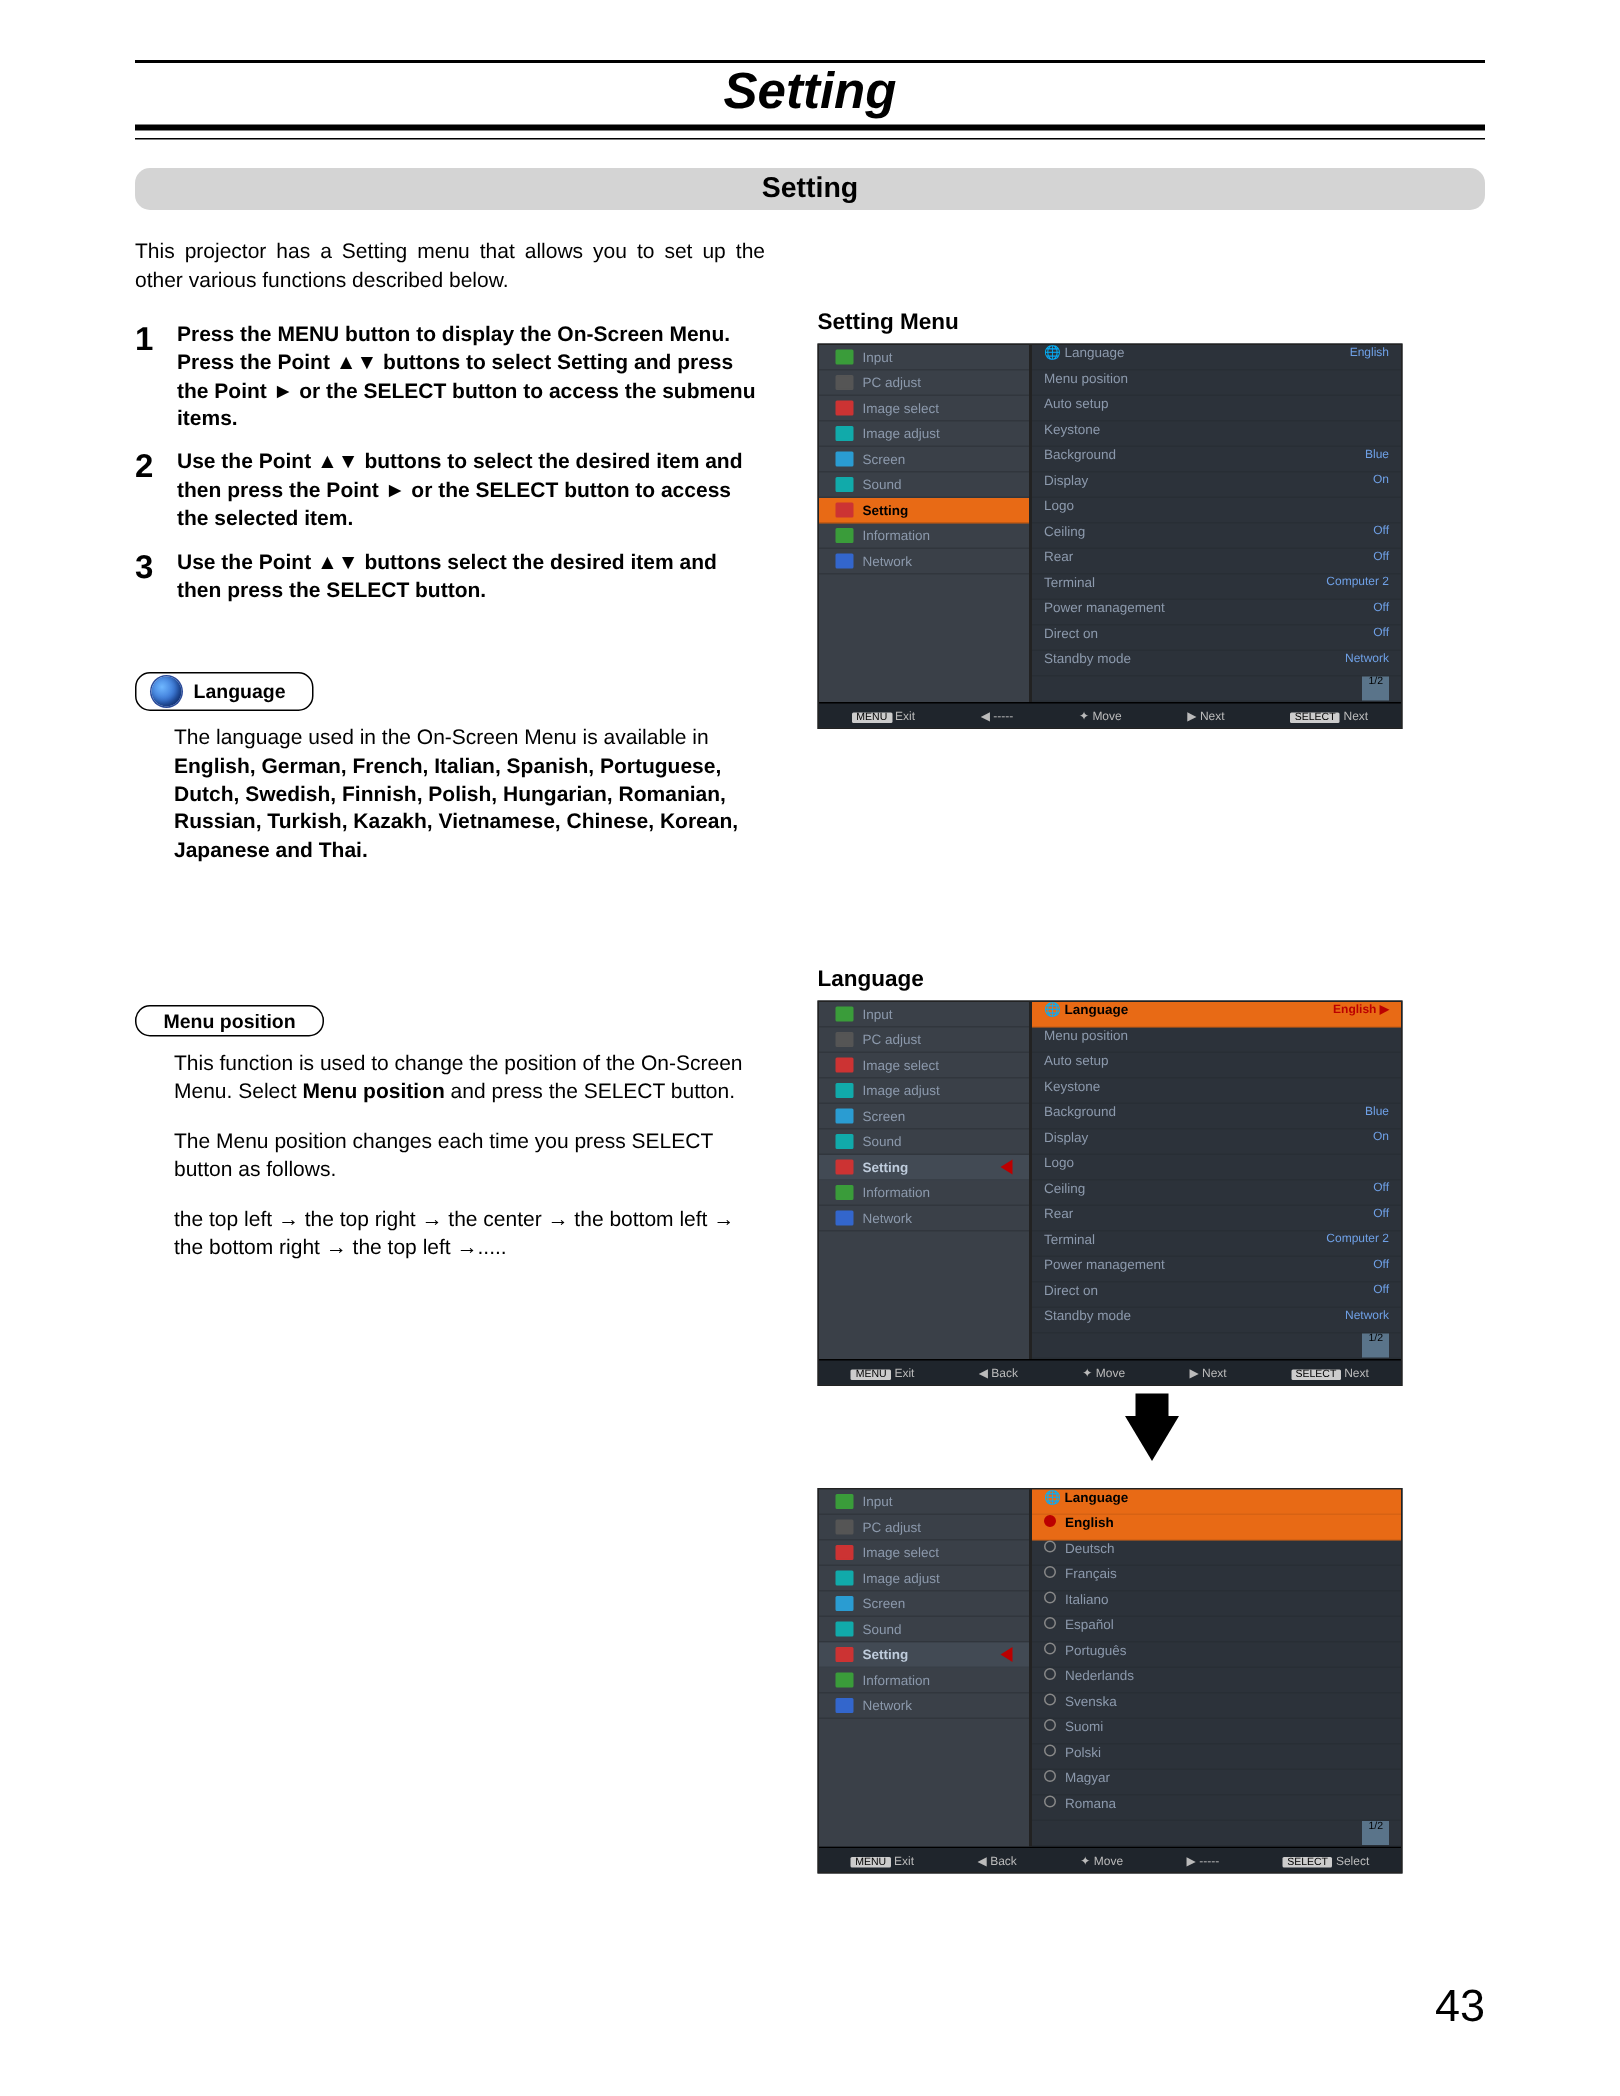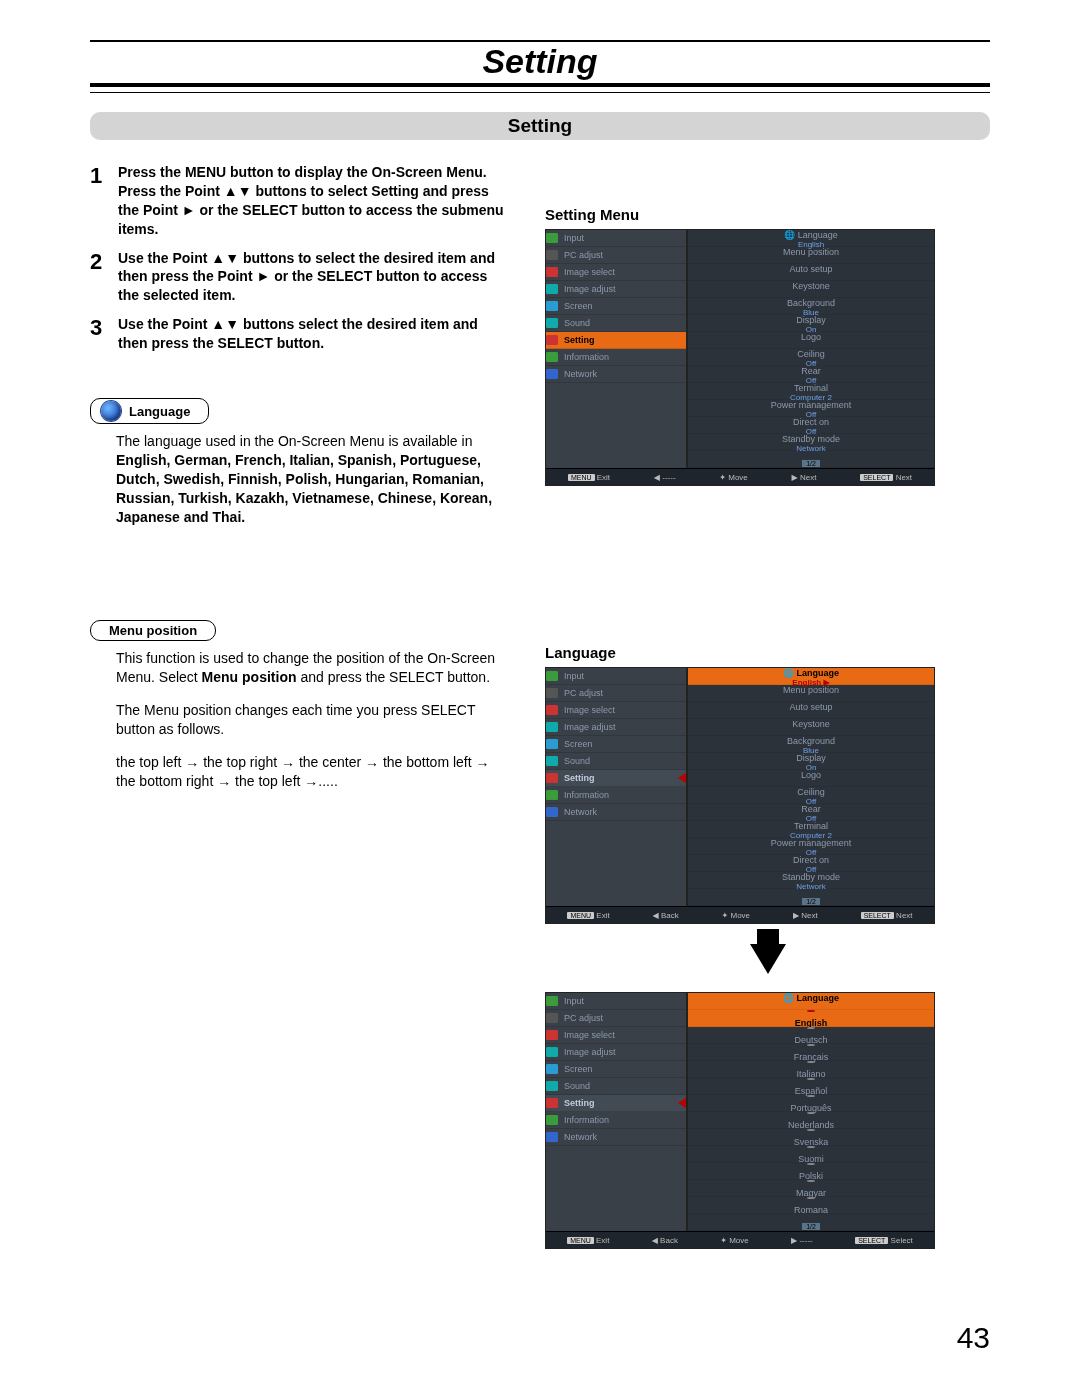--- a/index.html
+++ b/index.html
@@ -65,32 +65,32 @@
     background: radial-gradient(circle at 35% 35%, #6fb7ff 0%, #1a4fbb 80%);
     box-shadow: inset -2px -2px 4px rgba(0,0,0,.4), 0 0 0 1px #2a4a9a;
   }
   .para { font-size: 14px; line-height: 1.35; margin-bottom: 14px; margin-left: 26px; }
   .right-title { font-size: 15px; font-weight: bold; margin-bottom: 6px; margin-top: 48px; }
 
   
   .osd { width: 390px; border:1px solid #222; font-size:9px; color:#8c99ac; background:#2c323a; margin-bottom:20px;}
   .osd .body{display:flex;}
   .osd .side{width:140px; background:#3a4048; }
-  .osd .side .row{display:flex;align-items:center;height:17px;padding:0 0;border-bottom:1px solid rgba(0,0,0,.15);gap:6px;}
+  .osd .side .row{display:flex;align-items:center;height:17px;padding:0 11px;border-bottom:1px solid rgba(0,0,0,.15);gap:6px;}
   .osd .side .row.sel{background:#e86a15;color:#000;font-weight:bold;}
   .osd .side .row.sel2{background:#424a54;color:#bfccdc;font-weight:bold;}
   .osd .side .ic{display:inline-block;width:12px;height:10px;border:1px solid #6c7a8a;border-radius:1px;}
   .osd .side .ic.red{background:#c33;border-color:#c33;}
   .osd .side .ic.grn{background:#3a9c3a;border-color:#3a9c3a;}
   .osd .side .ic.cyn{background:#2a9cd2;border-color:#2a9cd2;}
   .osd .side .ic.gry{background:#555;border-color:#555;}
   .osd .side .ic.tl{background:#1aa;border-color:#1aa;}
   .osd .side .ic.bl{background:#36c;border-color:#36c;}
   .osd .main{flex:1;background:#2c323a;border-left:2px solid #222;}
-  .osd .main .mrow{display:flex;justify-content:space-between;align-items:center;height:17px;padding:0 8px;border-bottom:1px solid rgba(0,0,0,.07);flex-direction:column;}
+  .osd .main .mrow{display:flex;justify-content:space-between;height:17px;padding:0 8px;border-bottom:1px solid rgba(0,0,0,.07);}
   .osd .main .mrow.sel{background:#e86a15;color:#000;font-weight:bold;}
   .osd .main .mrow .val{color:#6fa0e6;font-size:8px;}
   .osd .main .mrow.sel .val{color:#b00;}
   .osd .bar{height:17px;background:#1f252c;color:#bbb;display:flex;justify-content:space-around;align-items:center;font-size:8px;border-top:1px solid #000;}
   .osd .bar .btn{background:#ccc;color:#000;padding:0 3px;border-radius:1px;font-size:7px;}
   .pagebadge{background:#5a748a;color:#000;font-size:7px;padding:0 4px;border-radius:0;}
 
   
   .osd .main.langlist .mrow{justify-content:flex-start;gap:6px;}
   .osd .main.langlist .radio{width:8px;height:8px;border:1px solid #888;border-radius:50%;}
@@ -109,20 +109,21 @@
 </head>
 <body>
 
 <h1 class="page-title">Setting</h1>
 
 <div class="section-title-bar">Setting</div>
 
 <div class="columns">
 
   <div class="left-col">
+    <p class="intro">This projector has a Setting menu that allows you to set up the other various functions described below.</p>
 
     <table class="steps">
       <tbody>
           <tr>
         <td class="step-num">1</td>
         <td class="step-text">Press the MENU button to display the On-Screen Menu. Press the Point ▲▼ buttons to select <b>Setting</b> and press the Point ► or the SELECT button to access the submenu items.</td>
       </tr>
       <tr>
         <td class="step-num">2</td>
         <td class="step-text">Use the Point ▲▼ buttons to select the desired item and then press the Point ► or the SELECT button to access the selected item.</td>

